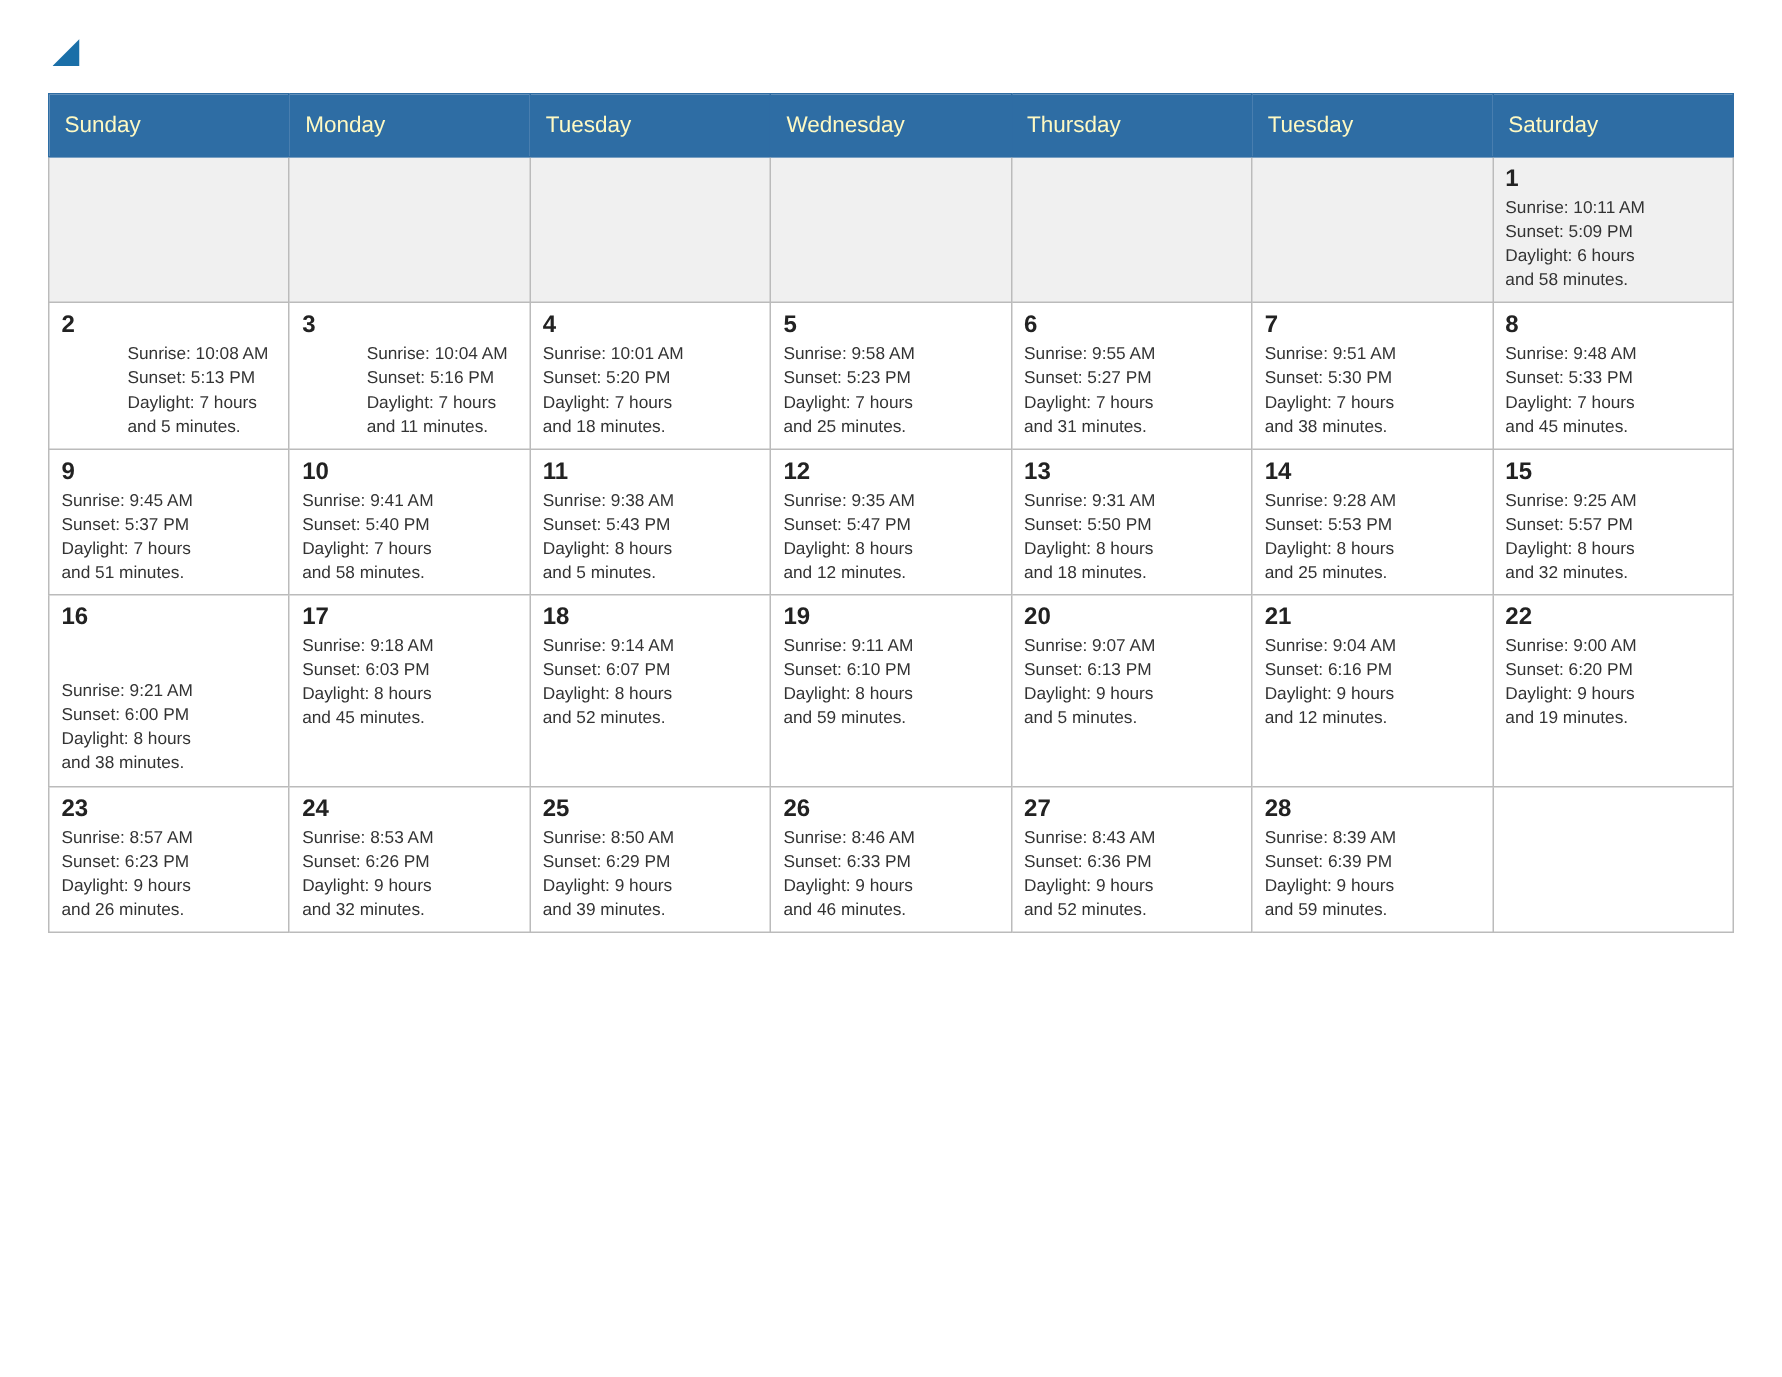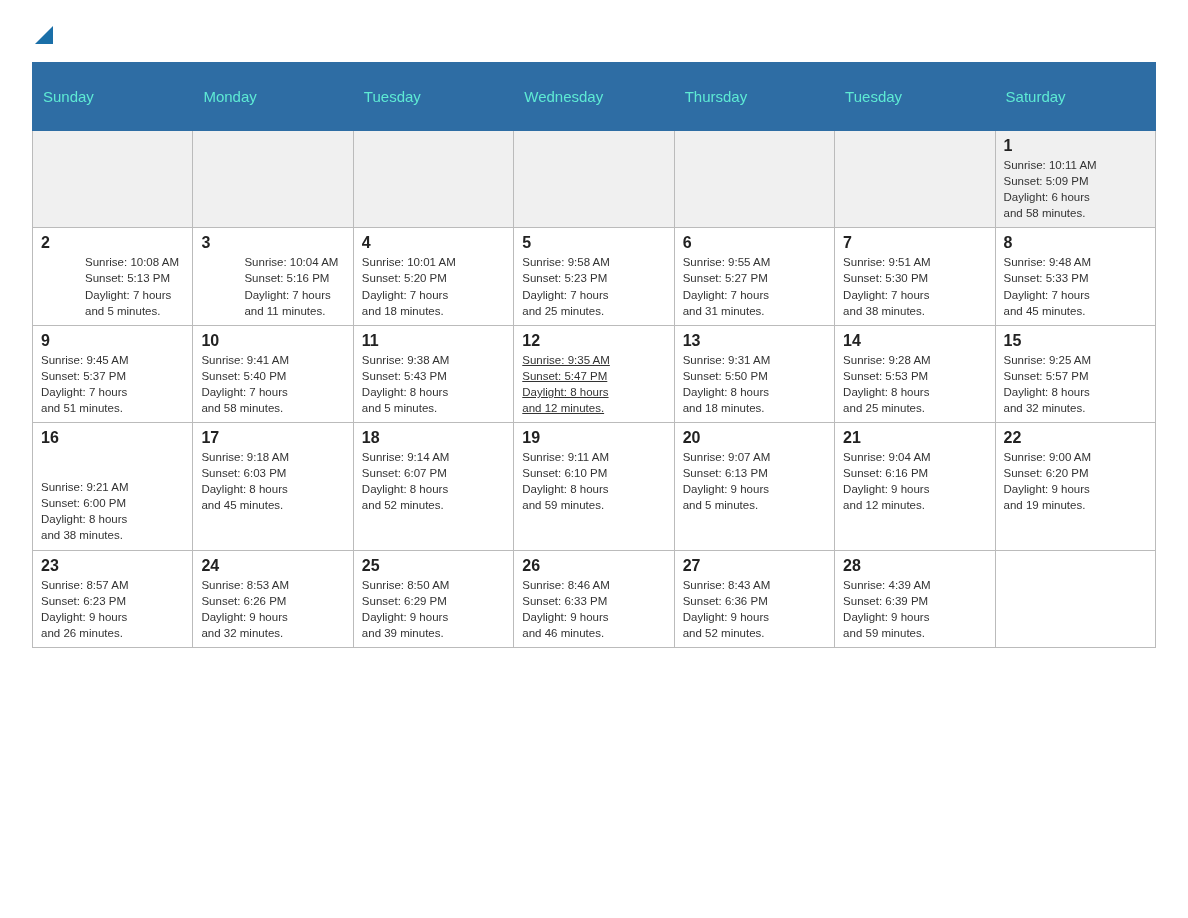--- a/index.html
+++ b/index.html
@@ -54,24 +54,24 @@
       color: #555;
       margin-top: 4px;
     }
     .calendar {
       width: 100%;
       border-collapse: collapse;
       border: 1px solid #999;
     }
     .calendar th {
       background-color: #2e6da4;
-      color: #5eead4;
+      color: #fef9c3;
       font-size: 15px;
       font-weight: normal;
-      padding: 25px 10px;
+      padding: 12px 10px;
       text-align: left;
       border: 1px solid #2e6da4;
     }
     .calendar td {
       vertical-align: top;
       border: 1px solid #bbb;
       padding: 6px 8px;
       width: 14.28%;
       min-height: 110px;
       font-size: 12px;
@@ -214,21 +214,21 @@
         </td>
         <td>
           <span class="day-number">11</span>
           <div class="day-info" style="white-space: pre-line;">Sunrise: 9:38 AM
 Sunset: 5:43 PM
 Daylight: 8 hours
 and 5 minutes.</div>
         </td>
         <td>
           <span class="day-number">12</span>
-          <div class="day-info" style="white-space: pre-line; text-decoration: underline;">Sunrise: 9:35 AM
+          <div class="day-info" style="white-space: pre-line;">Sunrise: 9:35 AM
 Sunset: 5:47 PM
 Daylight: 8 hours
 and 12 minutes.</div>
         </td>
         <td>
           <span class="day-number">13</span>
           <div class="day-info" style="white-space: pre-line;">Sunrise: 9:31 AM
 Sunset: 5:50 PM
 Daylight: 8 hours
 and 18 minutes.</div>
@@ -330,21 +330,21 @@
         </td>
         <td>
           <span class="day-number">27</span>
           <div class="day-info" style="white-space: pre-line;">Sunrise: 8:43 AM
 Sunset: 6:36 PM
 Daylight: 9 hours
 and 52 minutes.</div>
         </td>
         <td>
           <span class="day-number">28</span>
-          <div class="day-info" style="white-space: pre-line;">Sunrise: 4:39 AM
+          <div class="day-info" style="white-space: pre-line;">Sunrise: 8:39 AM
 Sunset: 6:39 PM
 Daylight: 9 hours
 and 59 minutes.</div>
         </td>
         <td class="empty-cell"></td>
       </tr>
     </tbody>
 </table>
 
 </body></html>

